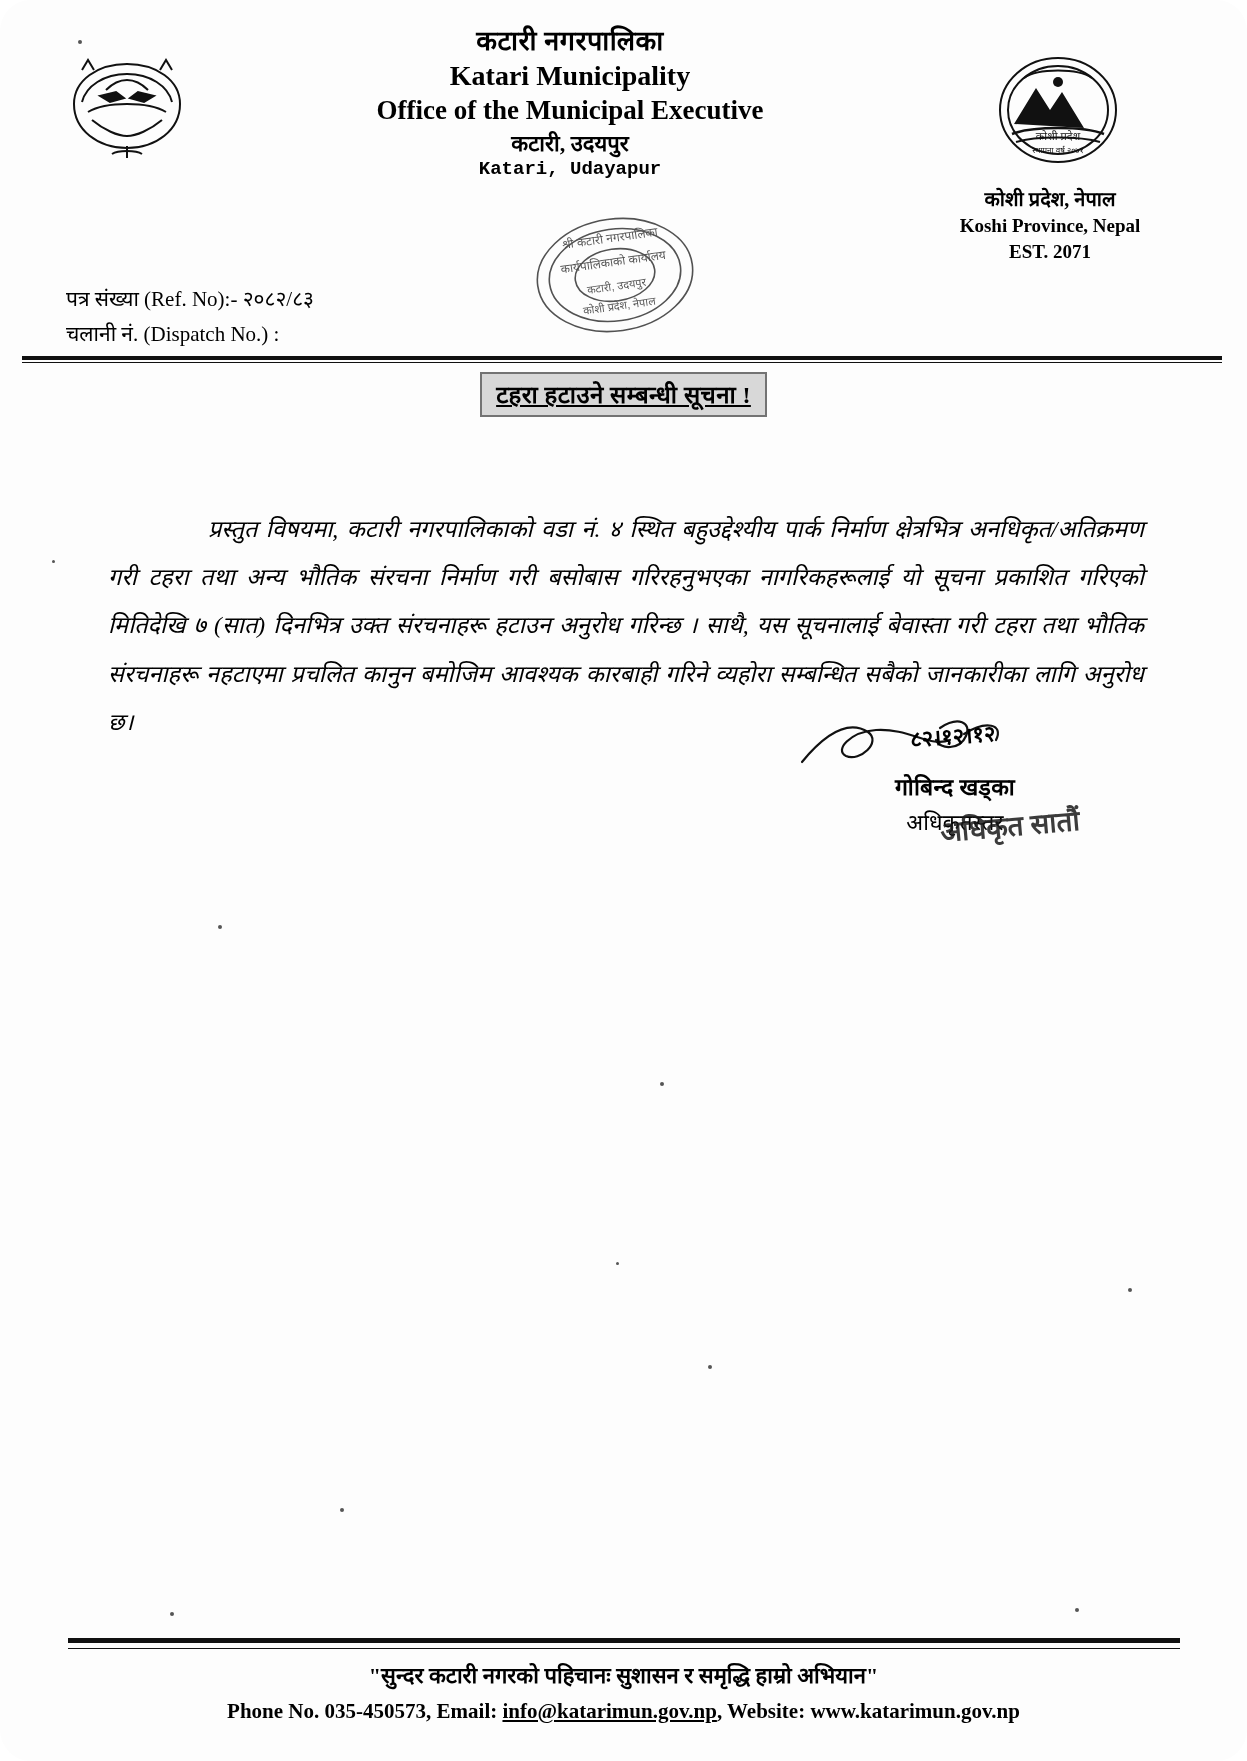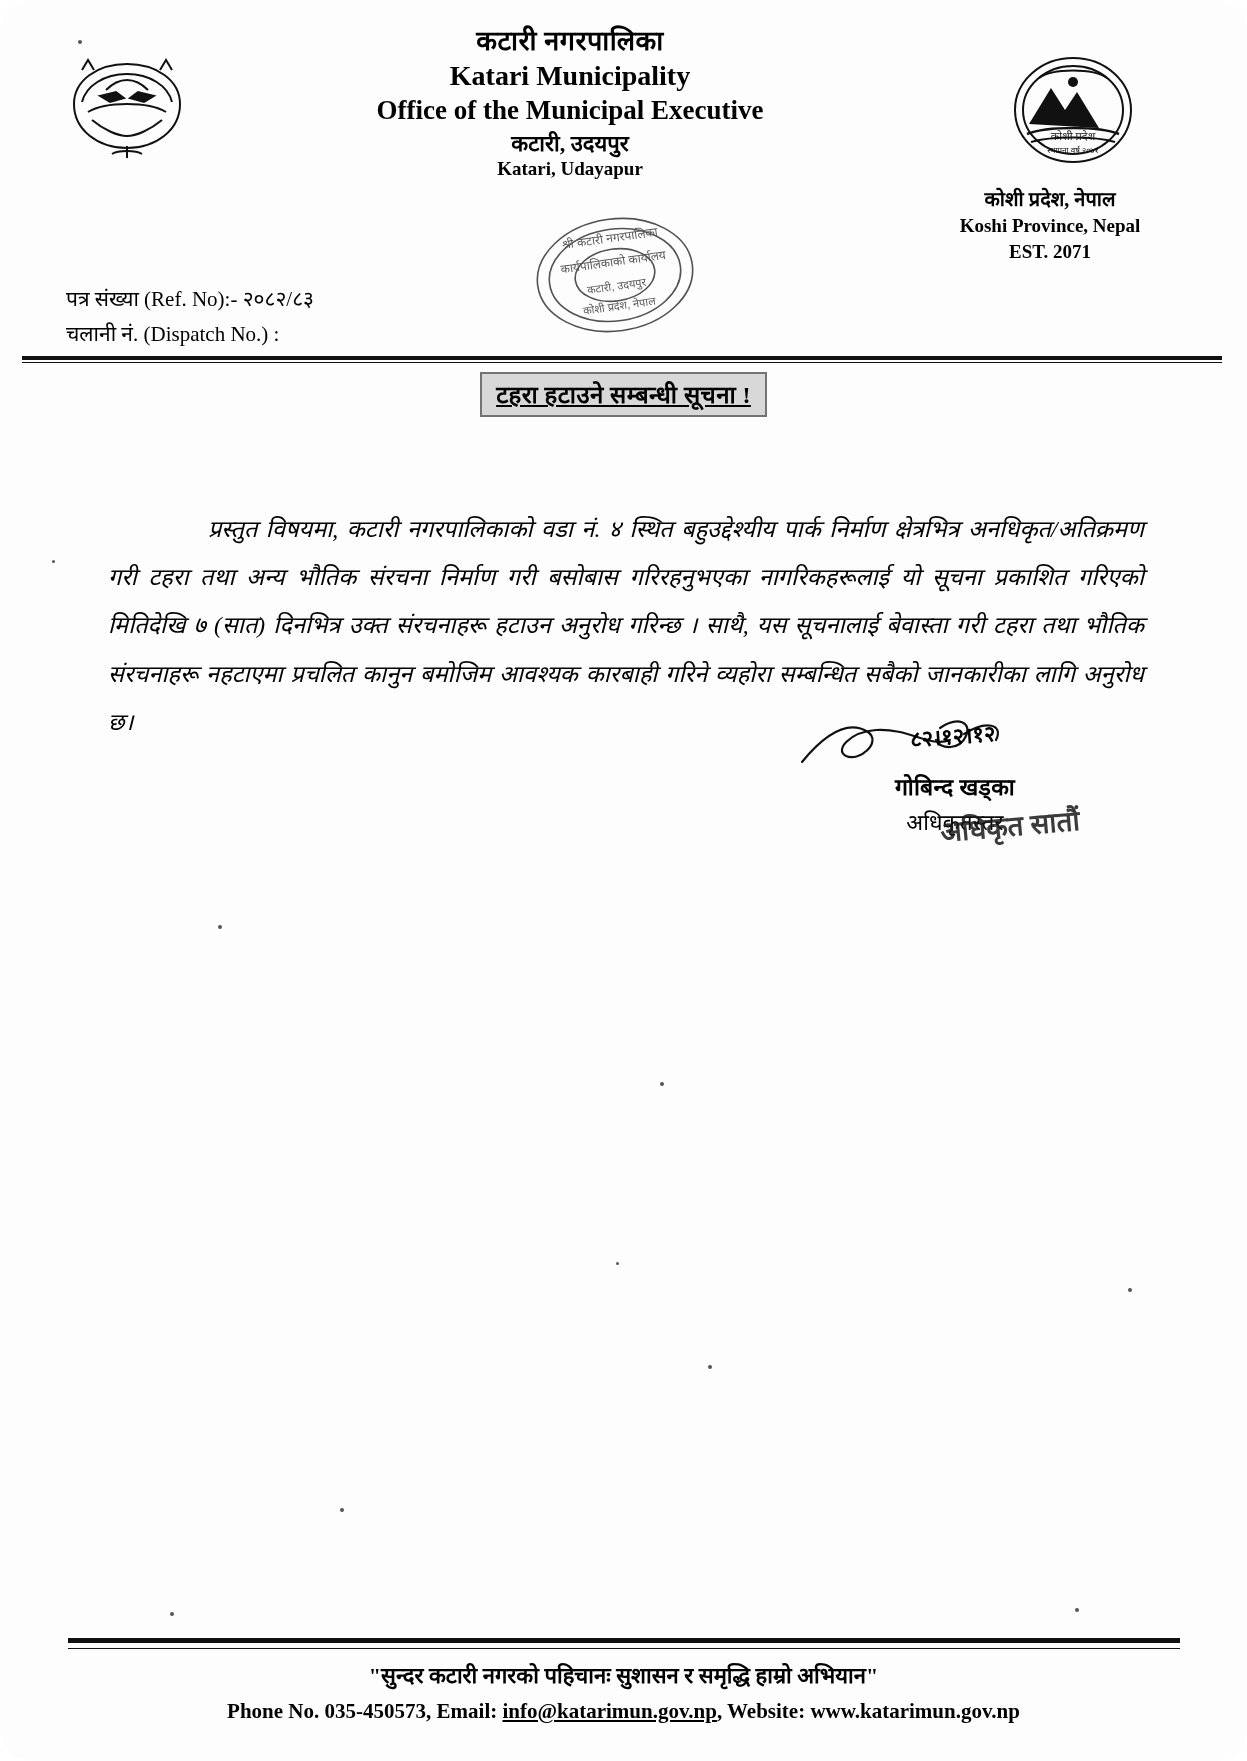--- a/index.html
+++ b/index.html
@@ -32,21 +32,21 @@
   }
   .emblem-left {
     position: absolute;
     left: 62px;
     top: 28px;
     width: 130px;
     height: 120px;
   }
   .emblem-right {
     position: absolute;
-    right: 104px;
+    right: 119px;
     top: 30px;
     width: 140px;
     height: 130px;
   }
   .header-center {
     position: absolute;
     left: 260px;
     top: 8px;
     width: 620px;
     text-align: center;
@@ -75,20 +75,21 @@
   }
   .h-np-3 {
     font-size: 22px;
     font-weight: bold;
     margin-top: 4px;
   }
   .h-en-3 {
     font-size: 19px;
     font-weight: bold;
     margin-top: 1px;
+    font-family: Liberation Mono, monospace;
   }
   .header-right-text {
     position: absolute;
     right: 72px;
     top: 168px;
     width: 250px;
     text-align: center;
     line-height: 1.35;
   }
   .hr-np {

